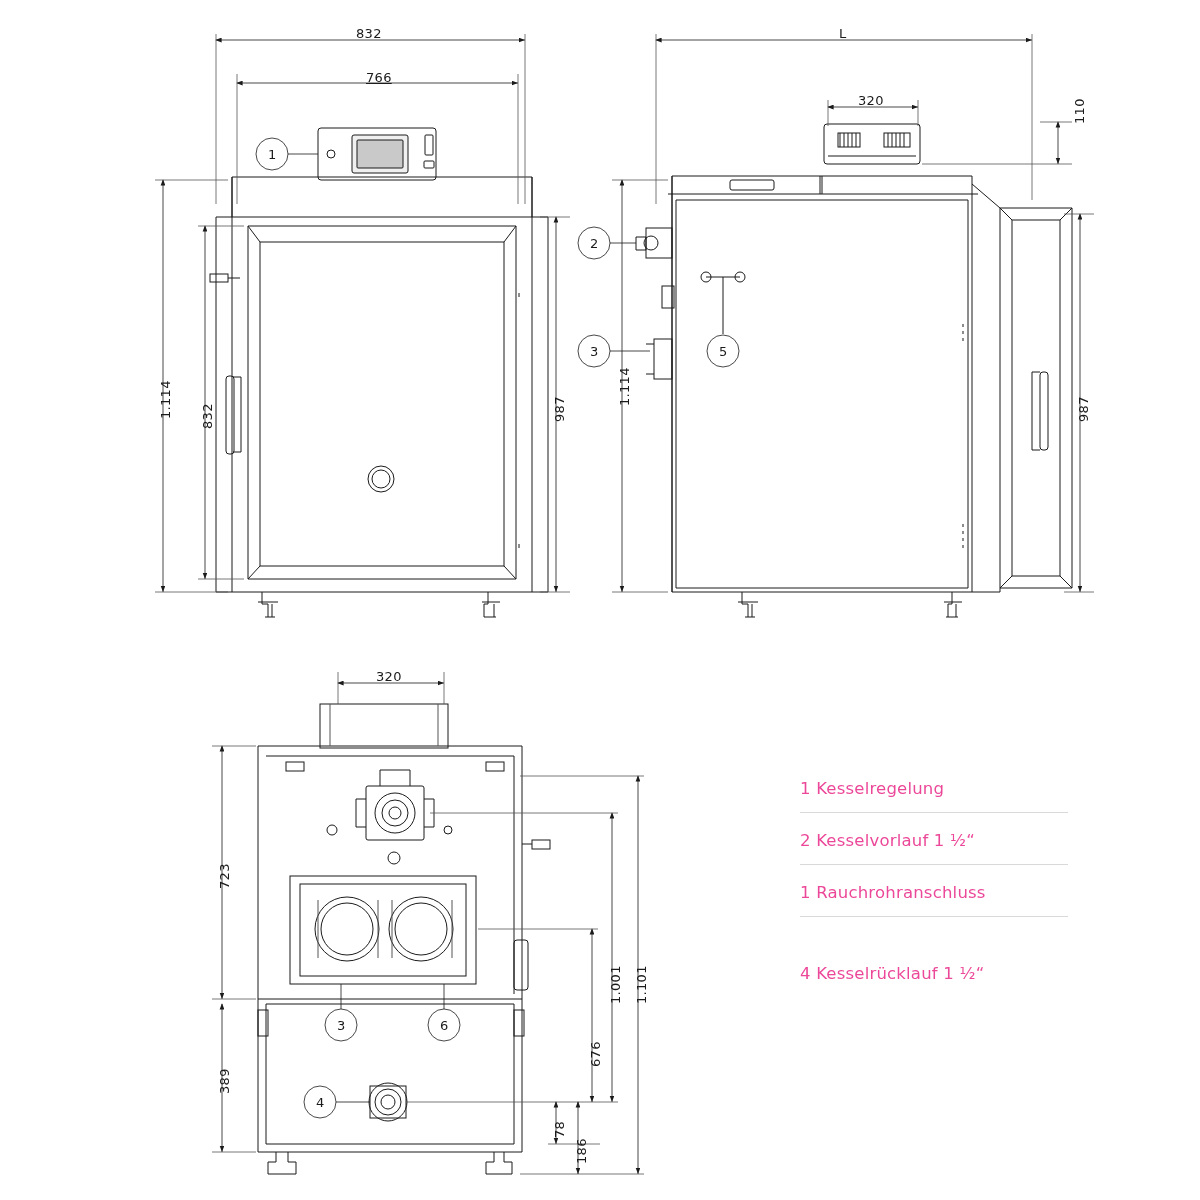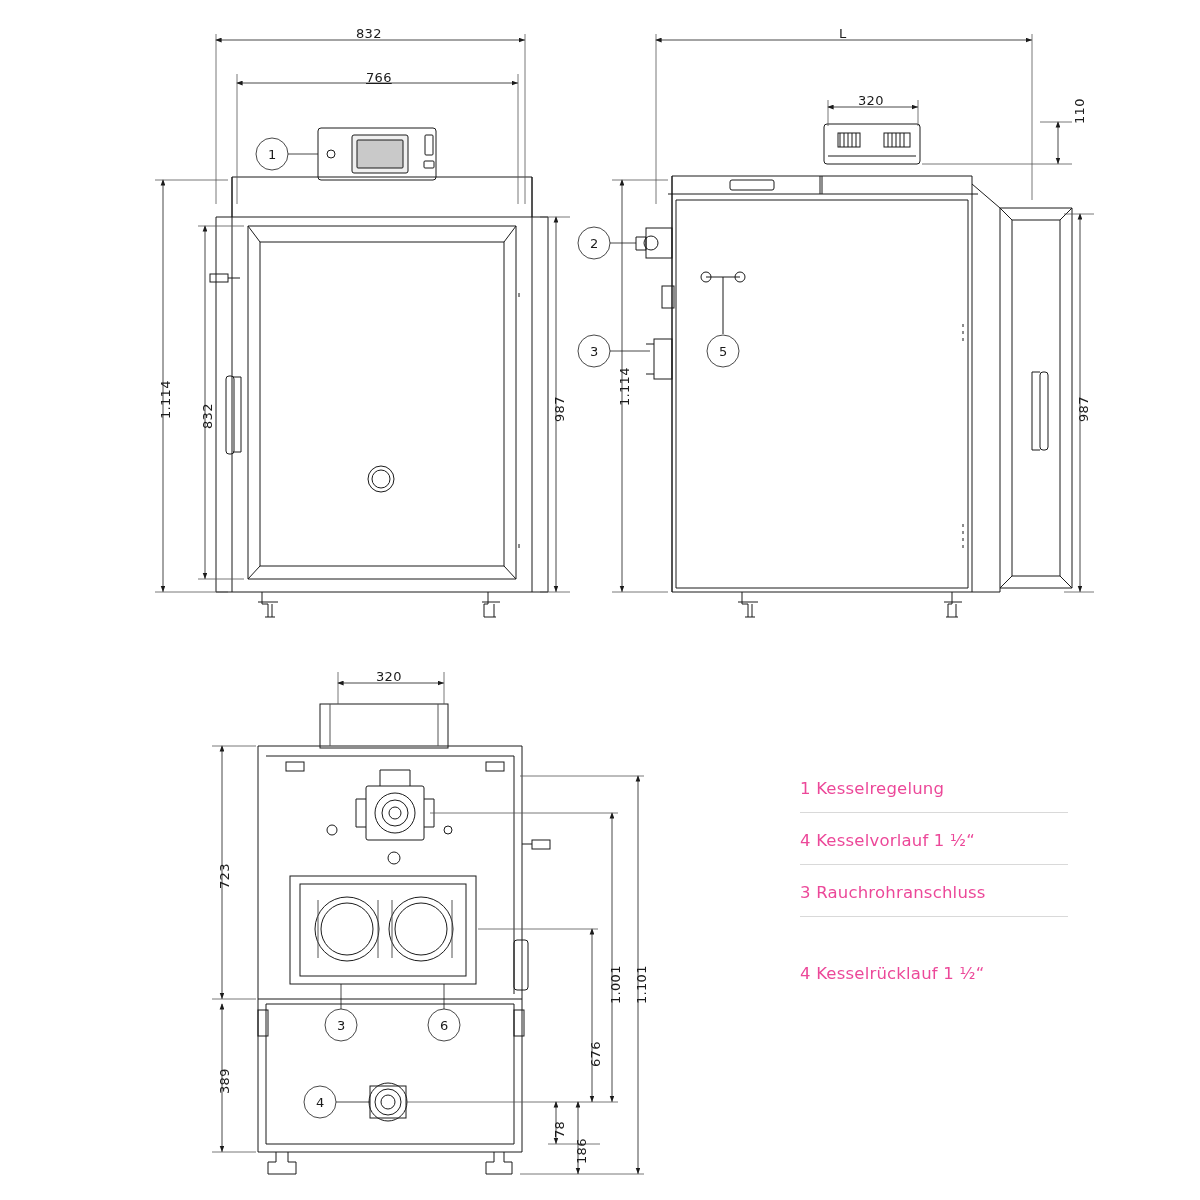--- a/index.html
+++ b/index.html
@@ -258,18 +258,18 @@
   <div class="dim-label vert" style="left:634px;top:1000px;">1.101</div>
   <div class="dim-label vert" style="left:588px;top:1063px;">676</div>
   <div class="dim-label vert" style="left:552px;top:1134px;">78</div>
   <div class="dim-label vert" style="left:574px;top:1160px;">186</div>
   <div class="dim-label balloon-txt" style="left:337px;top:1014px;">3</div>
   <div class="dim-label balloon-txt" style="left:440px;top:1014px;">6</div>
   <div class="dim-label balloon-txt" style="left:316px;top:1091px;">4</div>
 
   <div class="legend">
     <div class="legend-item">1 Kesselregelung</div>
-    <div class="legend-item">4 Kesselvorlauf 1 ½“</div>
-    <div class="legend-item">3 Rauchrohranschluss</div>
+    <div class="legend-item">2 Kesselvorlauf 1 ½“</div>
+    <div class="legend-item">1 Rauchrohranschluss</div>
     <div class="legend-item">4 Kesselrücklauf 1 ½“</div>
   </div>
 
 </div>
 
 </body></html>

